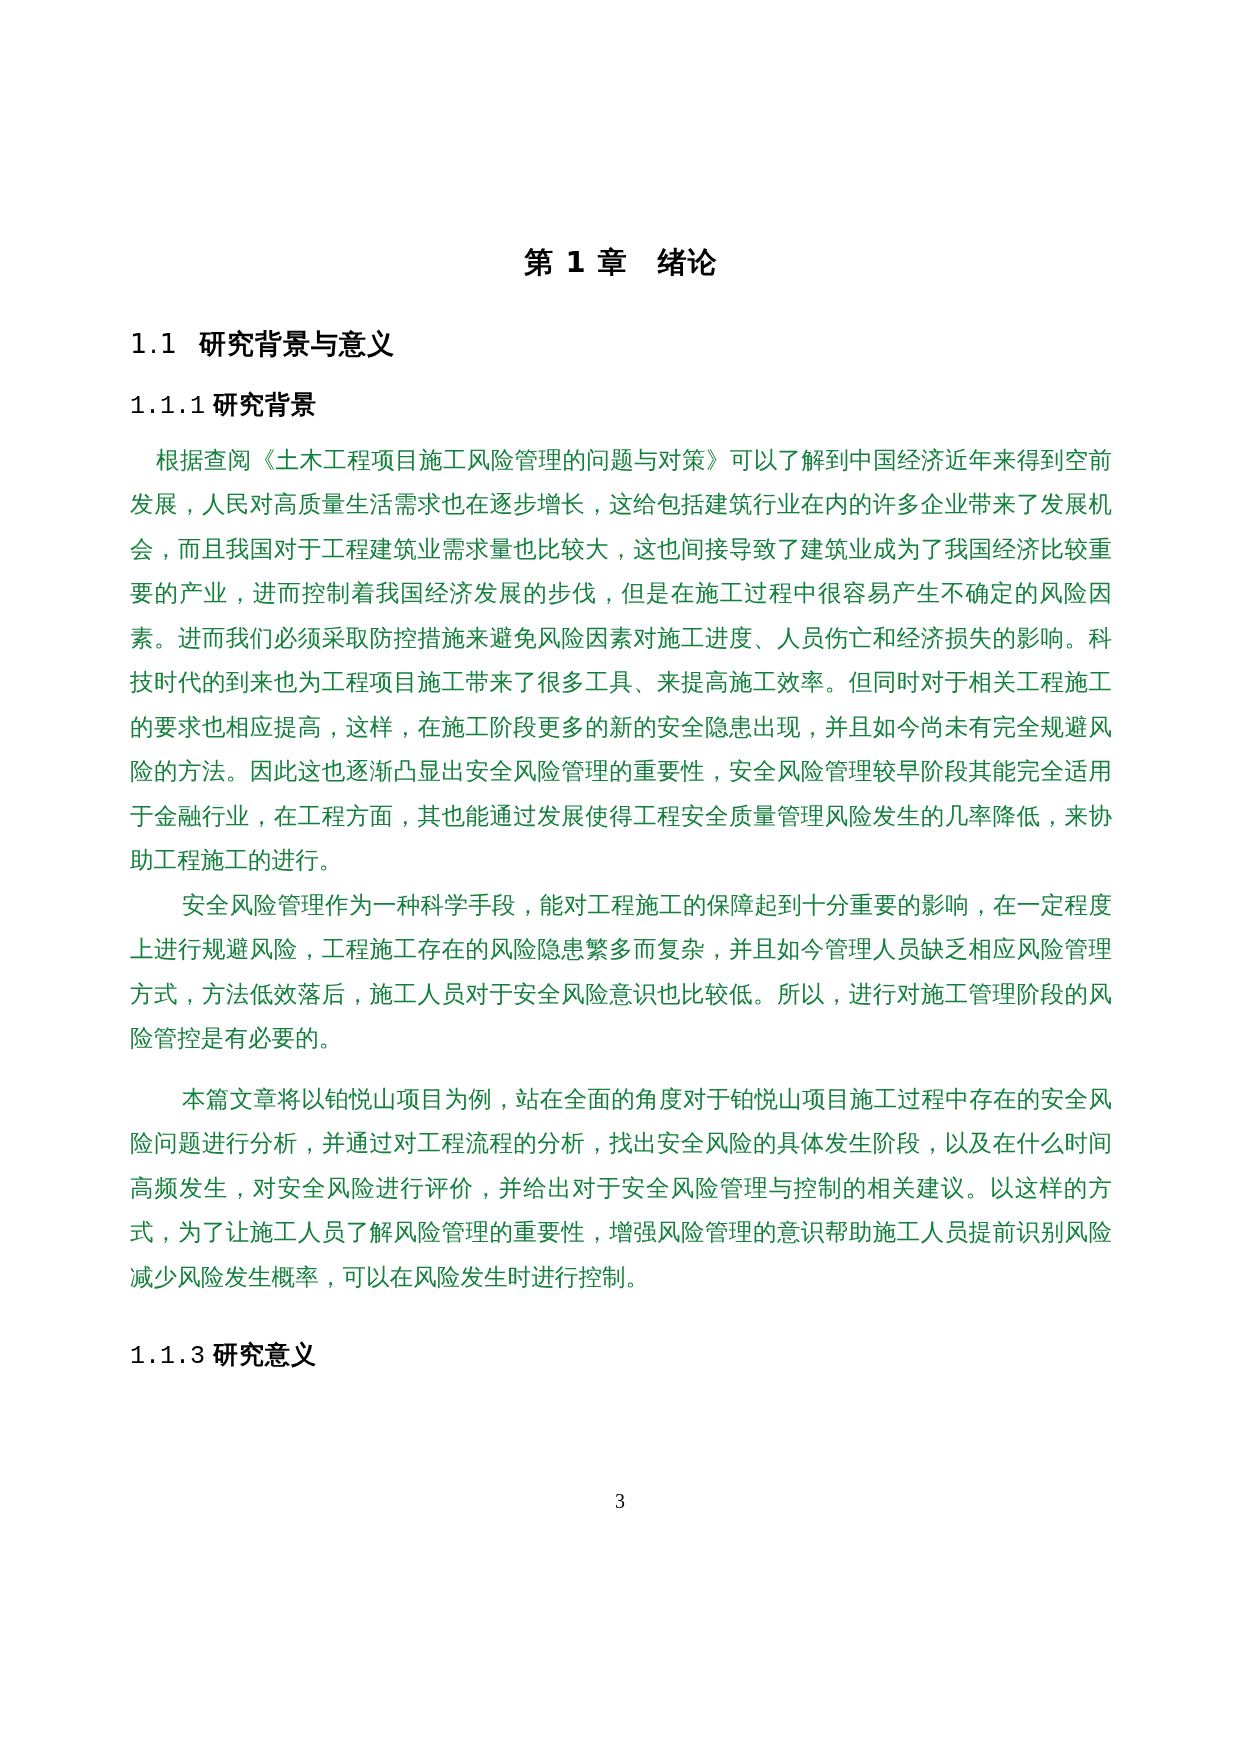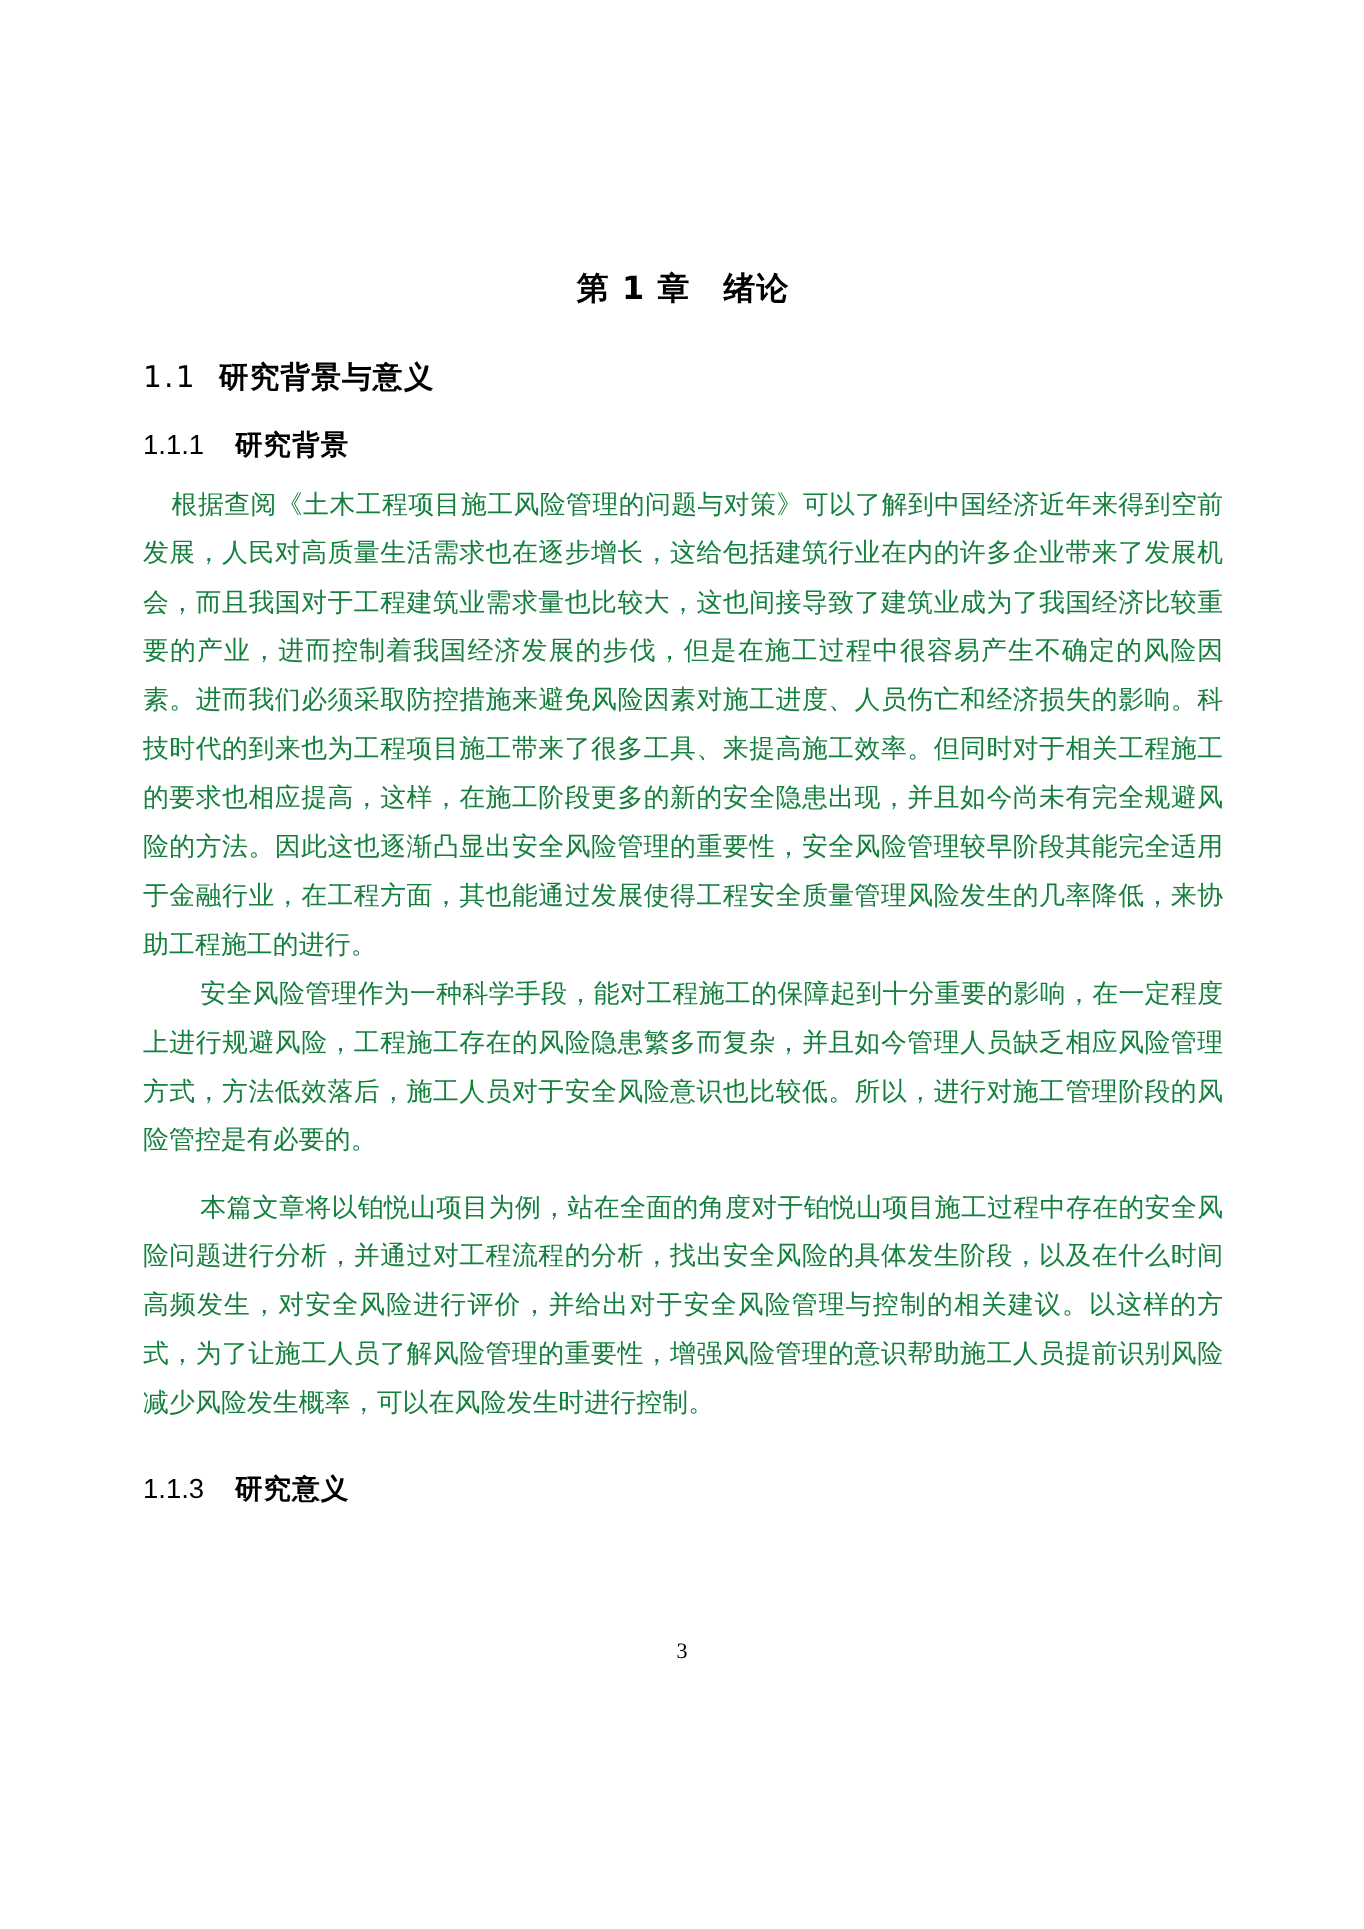--- a/index.html
+++ b/index.html
@@ -71,28 +71,28 @@
 
   
   .h3 {
     margin: 0;
     padding-top: 28px;
     font-size: 25px;
     line-height: 1.25;
     color: #000;
   }
   .h3 .num {
-    font-family: Liberation Sans, sans-serif;
+    font-family: Liberation Mono, monospace;
     font-weight: 400;
     letter-spacing: 0px;
   }
   .h3 .txt {
     font-family: "DejaVu Sans", "Liberation Sans", sans-serif;
     font-weight: 700;
-    margin-left: 28px;
+    margin-left: 8px;
     letter-spacing: 1px;
   }
   .h3.tight { padding-top: 40px; }
 
   
   .para {
     font-family: "Liberation Serif", "DejaVu Serif", serif;
     font-size: 23.5px;
     line-height: 44.5px;
     text-align: justify;

